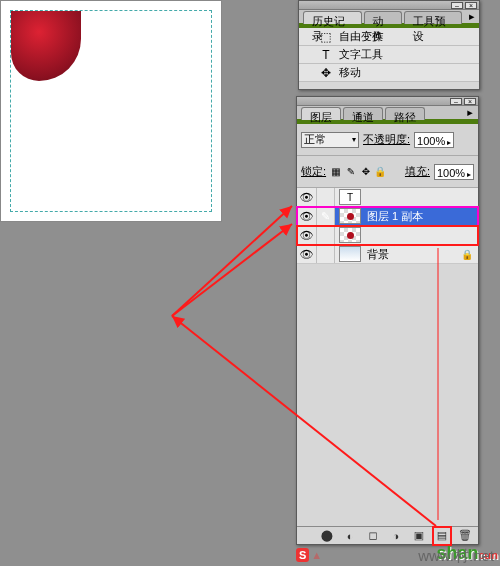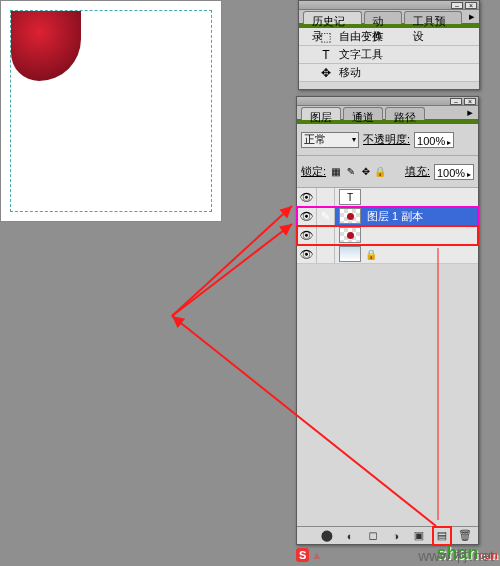--- a/index.html
+++ b/index.html
@@ -148,20 +148,21 @@
     </div>
     <div class="layer-row hl-red">
       <div class="eye-col">👁</div>
       <div class="link-col"></div>
       <div class="thumb trans"></div>
     </div>
     <div class="layer-row">
       <div class="eye-col">👁</div>
       <div class="link-col"></div>
       <div class="thumb img"></div>
+      <div class="row-label">背景</div>
       <span class="lock-ind">🔒</span>
     </div>
   </div>
 
   <div class="bottom-bar">
     <span class="bb-icon">⬤</span>
     <span class="bb-icon">◐</span>
     <span class="bb-icon">◻</span>
     <span class="bb-icon">◑</span>
     <span class="bb-icon">▣</span>

